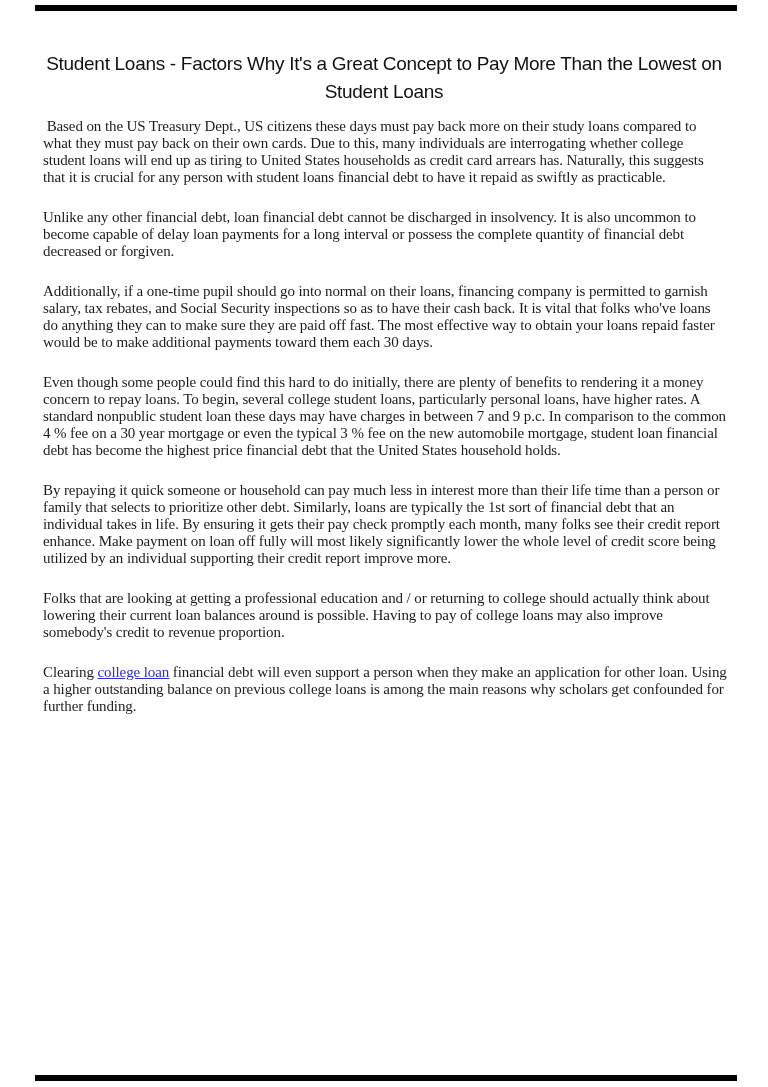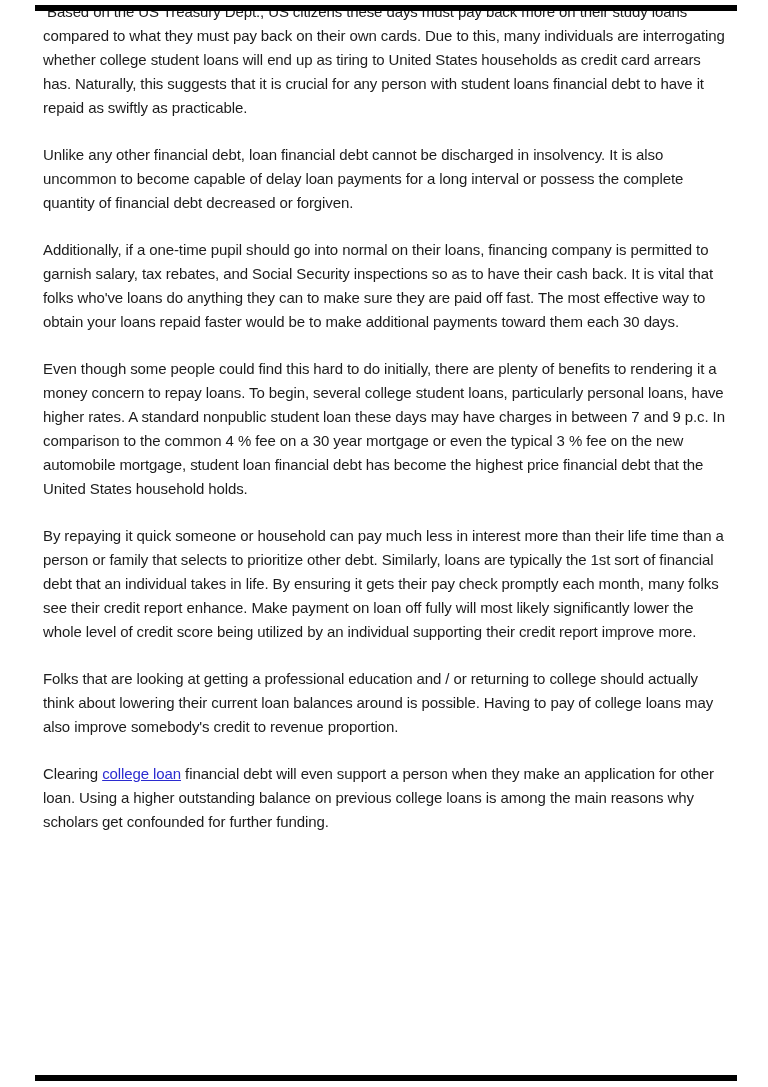--- a/index.html
+++ b/index.html
@@ -36,38 +36,40 @@
     letter-spacing: -0.3px;
     color: #121212;
     white-space: pre-wrap;
   }
   .body-text {
     padding: 0 41px 0 43px;
   }
   .body-text p {
     margin: 0 0 23px 0;
     font-size: 15px;
-    line-height: 24px;
+    line-height: 17px;
     letter-spacing: -0.1px;
     color: #1c1c1c;
     white-space: pre-wrap;
+    font-family: Liberation Serif, serif;
   }
   a.inline-link {
     color: #2b2bd0;
     text-decoration: underline;
     cursor: pointer;
   }
 </style>
 </head>
 <body>
 
 <div class="page">
 
   <div class="rule rule-top"></div>
 
+  <h1 class="doc-title">Student Loans - Factors Why It's a Great Concept to Pay More Than the Lowest on Student Loans</h1>
 
   <div class="body-text">
 
     <p><span> Based on the US Treasury Dept., US citizens these days must pay back more on their study loans compared to what they must pay back on their own cards. Due to this, many individuals are interrogating whether college student loans will end up as tiring to United States households as credit card arrears has. Naturally, this suggests that it is crucial for any person with student loans financial debt to have it repaid as swiftly as practicable.</span></p>
 
     <p><span>Unlike any other financial debt, loan financial debt cannot be discharged in insolvency. It is also uncommon to become capable of delay loan payments for a long interval or possess the complete quantity of financial debt decreased or forgiven.</span></p>
 
     <p><span>Additionally, if a one-time pupil should go into normal on their loans, financing company is permitted to garnish salary, tax rebates, and Social Security inspections so as to have their cash back. It is vital that folks who've loans do anything they can to make sure they are paid off fast. The most effective way to obtain your loans repaid faster would be to make additional payments toward them each 30 days.</span></p>
 
     <p><span>Even though some people could find this hard to do initially, there are plenty of benefits to rendering it a money concern to repay loans. To begin, several college student loans, particularly personal loans, have higher rates. A standard nonpublic student loan these days may have charges in between 7 and 9 p.c. In comparison to the common 4 % fee on a 30 year mortgage or even the typical 3 % fee on the new automobile mortgage, student loan financial debt has become the highest price financial debt that the United States household holds.</span></p>

